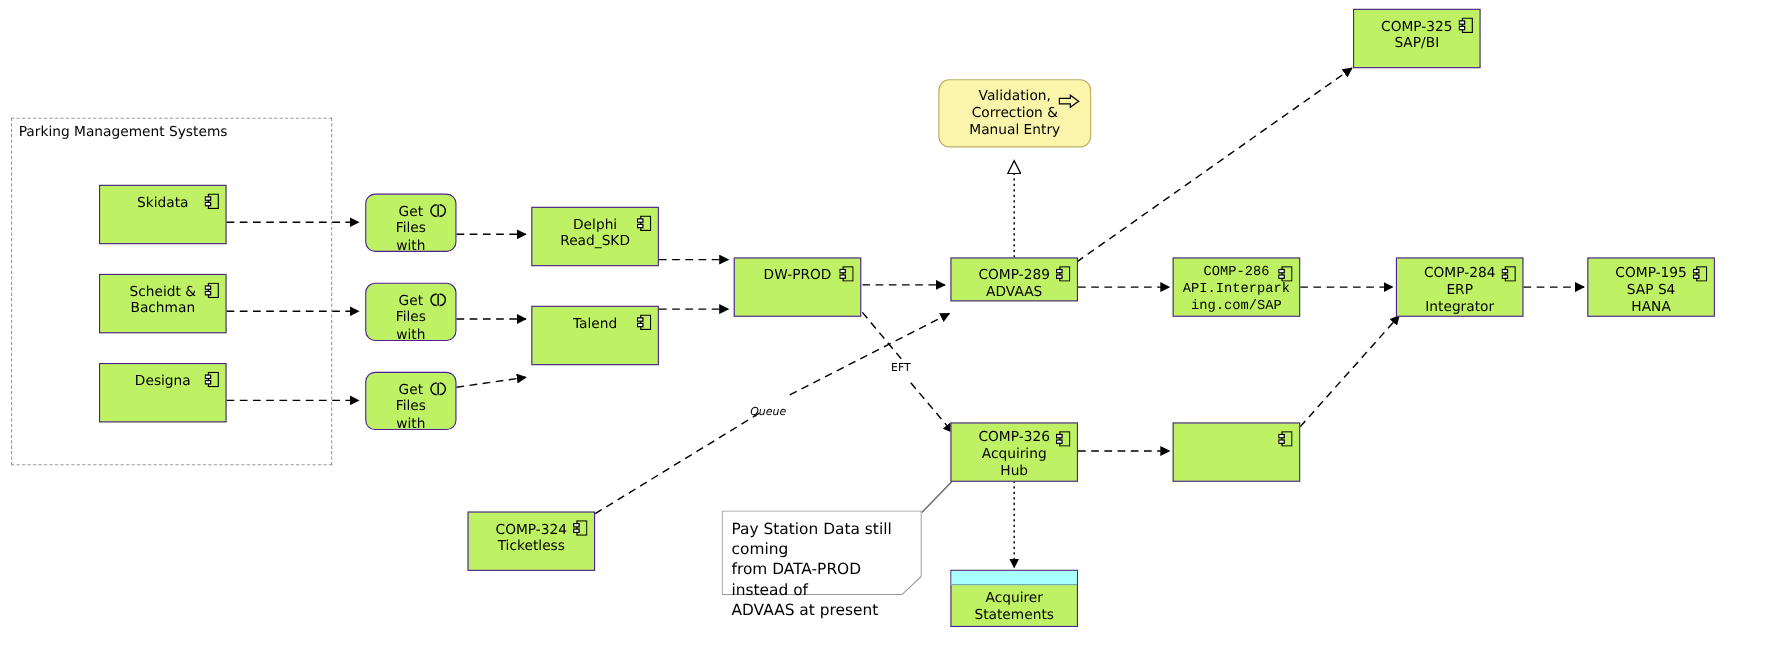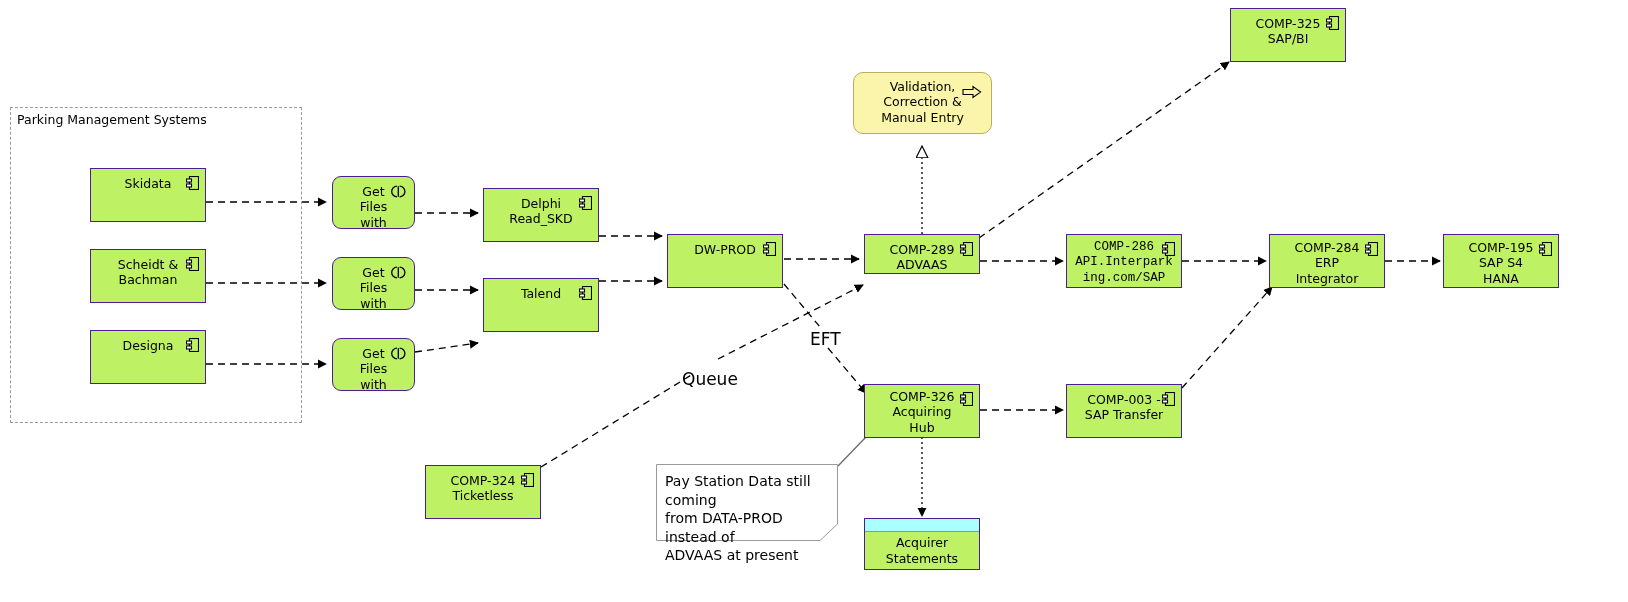--- a/index.html
+++ b/index.html
@@ -125,21 +125,21 @@
     right: 10px;
     font-size: 14px;
     color: #000000;
     line-height: 1.33;
     white-space: pre-line;
     text-align: left;
   }
   
   .edge-label {
     position: absolute;
-    font-size: 17px;
+    font-size: 10px;
     color: #000000;
     white-space: nowrap;
     background: transparent;
     z-index: 4;
   }
 </style>
 </head>
 <body>
 
 <div id="canvas">
@@ -372,35 +372,33 @@
 Acquiring
 Hub</span>
   </div>
 
   <div class="node component" style="left:1066px; top:384px; width:116px; height:54px;">
     <svg class="comp-icon" viewBox="0 0 13 14">
       <rect x="3.5" y="0.5" width="9" height="13" fill="none" stroke="#000" stroke-width="1.1"></rect>
       <rect x="0.5" y="3" width="5" height="3" fill="#fff" stroke="#000" stroke-width="1.1"></rect>
       <rect x="0.5" y="8" width="5" height="3" fill="#fff" stroke="#000" stroke-width="1.1"></rect>
     </svg>
-    <span class="label">COMP-003 -
-SAP Transfer</span>
   </div>
 
   <div class="node artifact" style="left:864px; top:518px; width:116px; height:52px;">
     <div class="artifact-band"></div>
     <div class="artifact-body">Acquirer
 Statements</div>
   </div>
 
   <div class="note" style="left:656px; top:464px; width:182px; height:77px;">
     <svg width="182" height="77" viewBox="0 0 182 77">
       <path d="M 0.5 0.5 L 181.5 0.5 L 181.5 60 L 164 76.5 L 0.5 76.5 Z" fill="#ffffff" stroke="#9a9a9a" stroke-width="1"></path>
     </svg>
     <div class="note-text">Pay Station Data still coming
 from DATA-PROD instead of
 ADVAAS at present</div>
   </div>
 
   <div class="edge-label" style="left:810px; top:329px;">EFT</div>
-  <div class="edge-label" style="left:682px; top:369px;">Queue</div>
+  <div class="edge-label" style="left:682px; top:369px;font-style:italic;">Queue</div>
 
 </div>
 
 </body></html>

